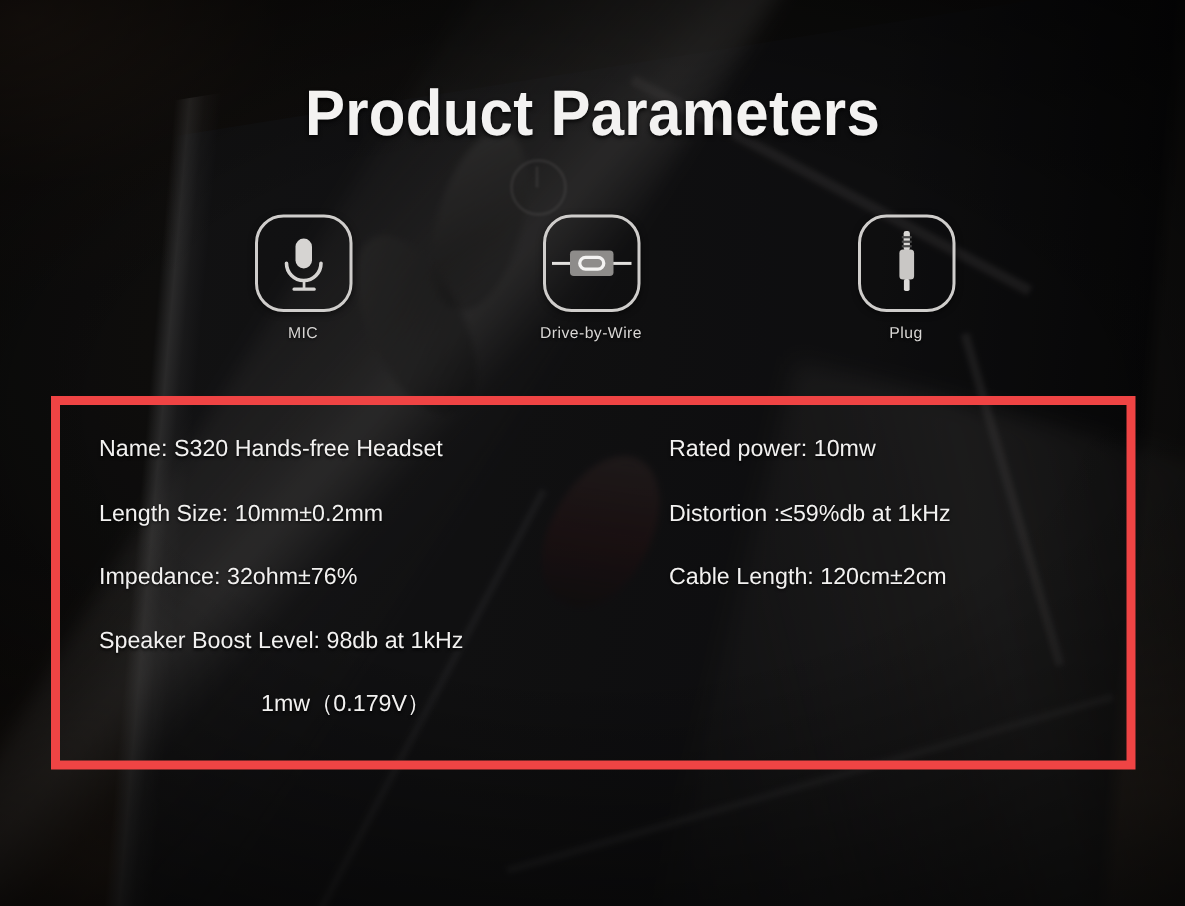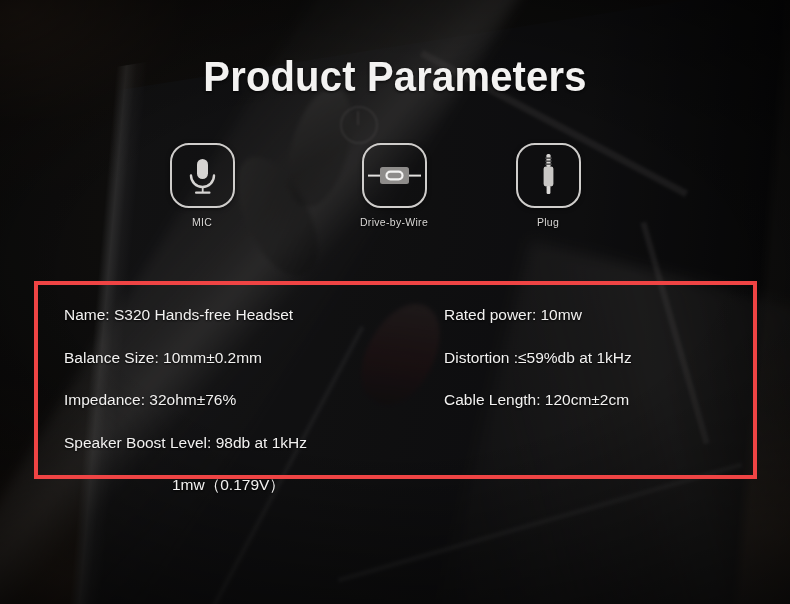--- a/index.html
+++ b/index.html
@@ -162,21 +162,21 @@
     width: 100%;
     height: 100px;
   }
   .feature {
     position: absolute;
     width: 120px;
     text-align: center;
   }
   .feature.f1 { left: 142px; }
   .feature.f2 { left: 334px; }
-  .feature.f3 { left: 488px; }
+  .feature.f3 { left: 544px; }
 
   .icon-box {
     width: 61px;
     height: 61px;
     margin: 0 auto;
     border: 2px solid #cfcdcb;
     border-radius: 19px;
     position: relative;
     box-shadow: 0 1px 4px rgba(0,0,0,0.5);
   }
@@ -187,24 +187,24 @@
     font-size: 10.5px;
     color: #d8d6d4;
     letter-spacing: 0.3px;
     text-shadow: 0 1px 2px rgba(0,0,0,0.8);
   }
 
   
   .spec-frame {
     position: absolute;
     left: 34px;
-    top: 281px;
+    top: 264px;
     width: 723px;
-    height: 198px;
-    border: 4px solid #ef4444;
+    height: 249px;
+    border: 6px solid #ef4444;
     box-sizing: border-box;
   }
   .spec-cols {
     position: absolute;
     inset: 0;
   }
   .spec-col {
     position: absolute;
     top: 22px;
   }
@@ -291,21 +291,21 @@
         <div class="feature-label">Plug</div>
       </div>
 
     </div>
 
     <div class="spec-frame">
       <div class="spec-cols">
 
         <div class="spec-col left">
           <div class="spec-line">Name: S320 Hands-free Headset</div>
-          <div class="spec-line">Balance Size: 10mm±0.2mm</div>
+          <div class="spec-line">Length Size: 10mm±0.2mm</div>
           <div class="spec-line">Impedance: 32ohm±76%</div>
           <div class="spec-line">Speaker Boost Level: 98db at 1kHz</div>
           <div class="spec-line sub">1mw（0.179V）</div>
         </div>
 
         <div class="spec-col right">
           <div class="spec-line">Rated power: 10mw</div>
           <div class="spec-line">Distortion :≤59%db at 1kHz</div>
           <div class="spec-line">Cable Length: 120cm±2cm</div>
         </div>

